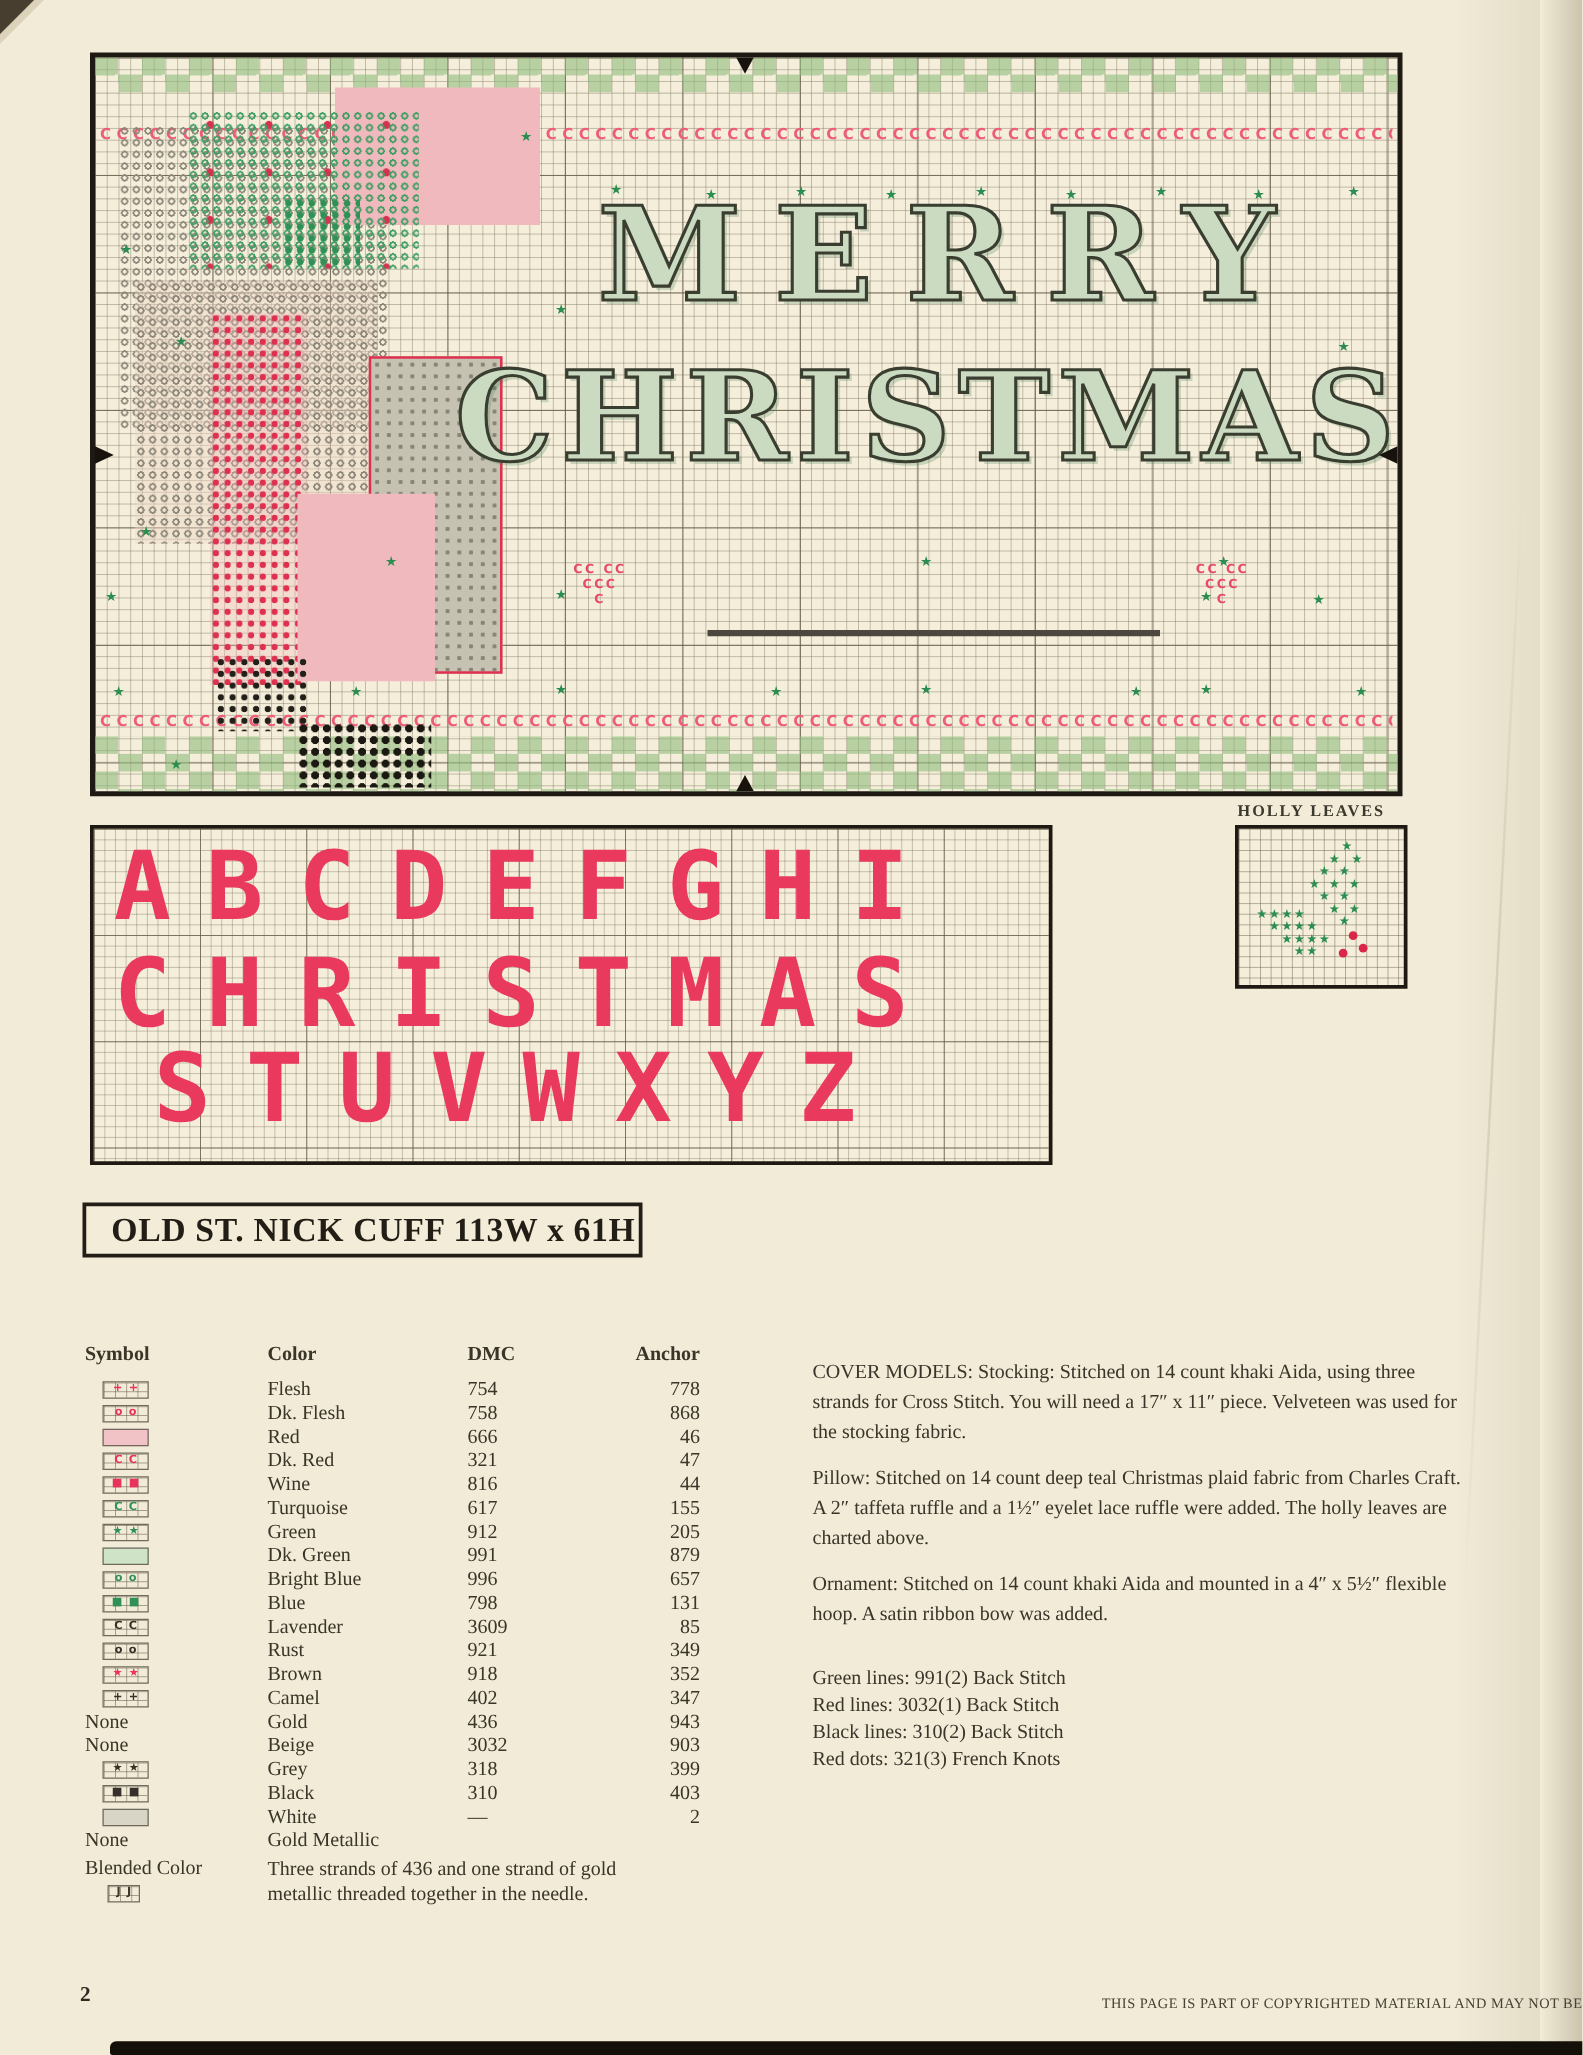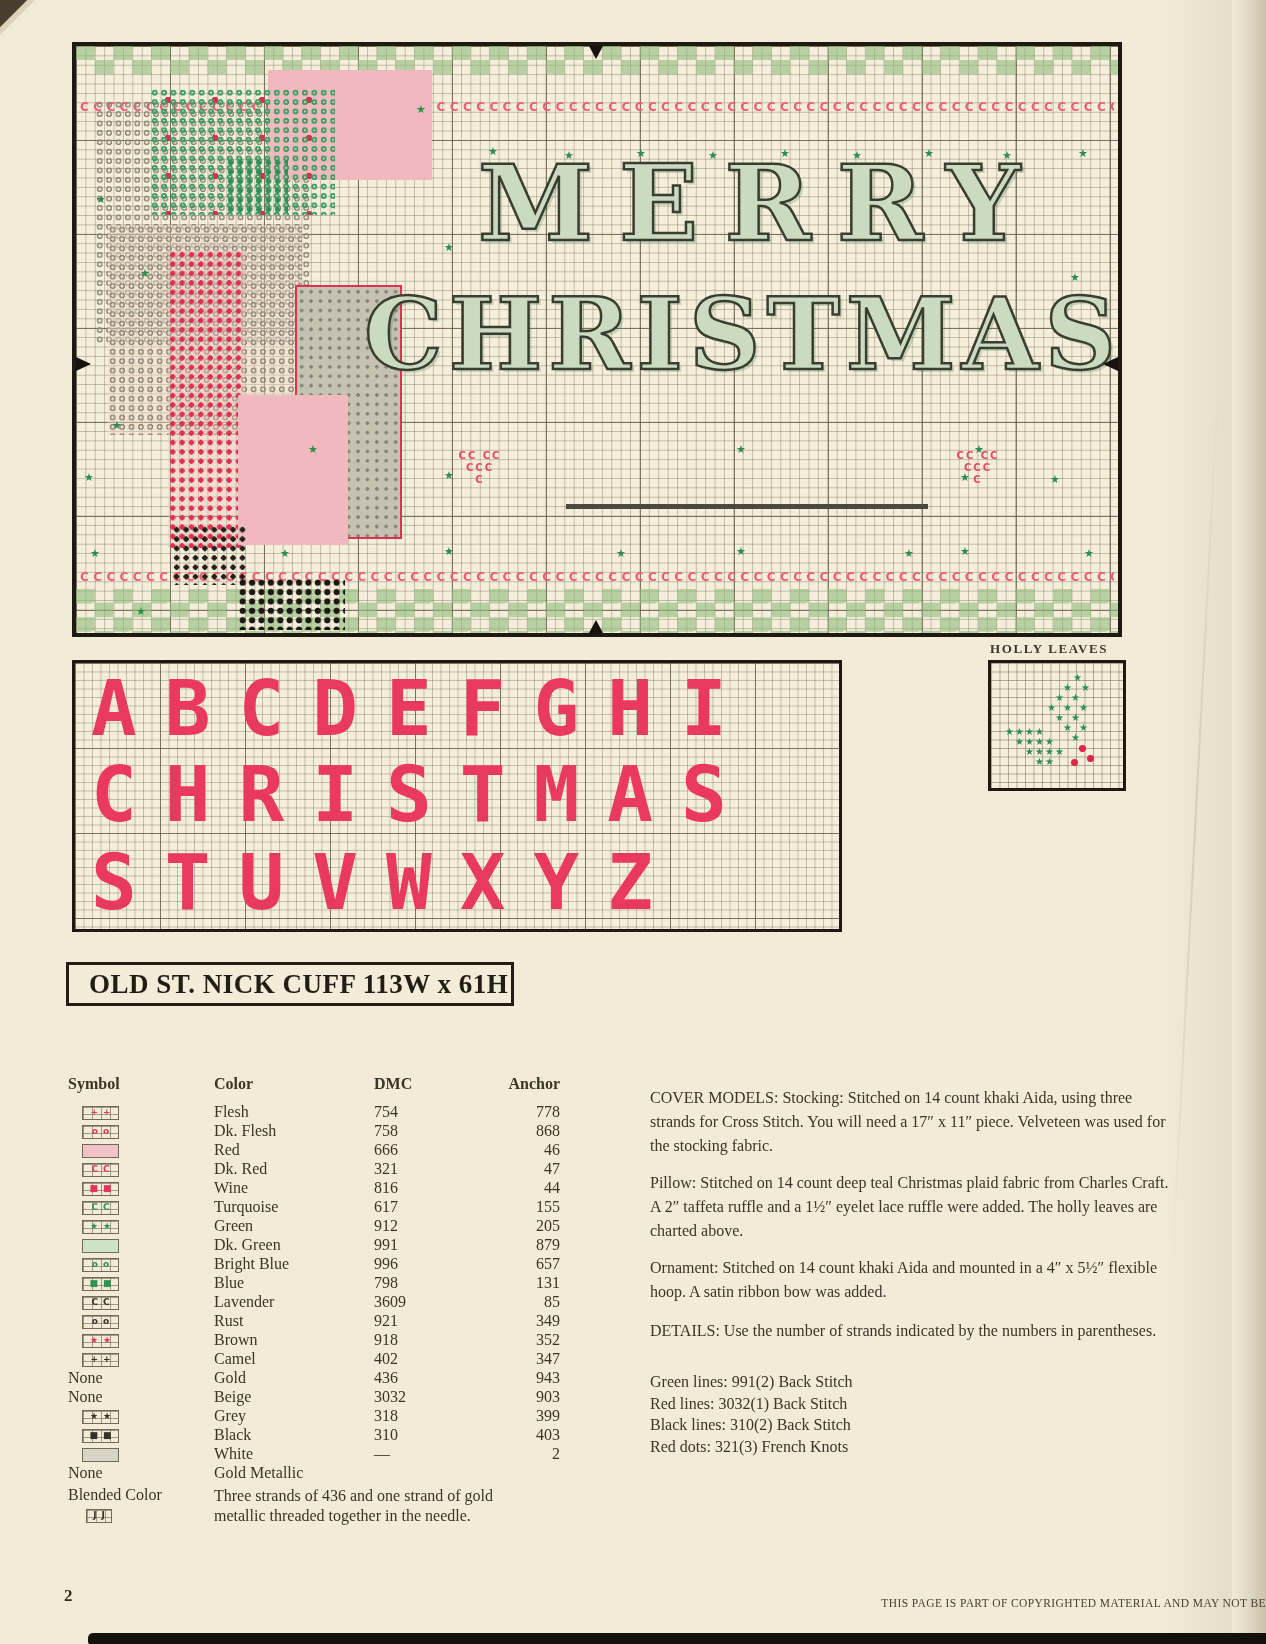--- a/index.html
+++ b/index.html
@@ -53,21 +53,21 @@
   .chart-alpha{position:absolute;left:72px;top:660px;width:770px;height:272px;border:3px solid #1e1a13;box-sizing:border-box;background-color:#f4eedb;
     background-image:
       linear-gradient(to right, rgba(96,86,66,.7) 1px, transparent 1px),
       linear-gradient(to bottom, rgba(96,86,66,.7) 1px, transparent 1px),
       linear-gradient(to right, rgba(120,110,88,.40) 1px, transparent 1px),
       linear-gradient(to bottom, rgba(120,110,88,.40) 1px, transparent 1px);
     background-size:85px 85px,85px 85px,8.5px 8.5px,8.5px 8.5px;}
   .alpha-row{position:absolute;left:16px;font-family:"DejaVu Sans Mono",monospace;font-weight:bold;font-size:76px;line-height:76px;letter-spacing:28px;color:#e93a5e;white-space:nowrap;}
   .alpha-row.r0{top:8px;}
   .alpha-row.r1{top:94px;}
-  .alpha-row.r2{top:182px;}
+  .alpha-row.r2{top:170px;margin-left:32px;}
 
   
   .holly-label{position:absolute;left:990px;top:641px;font-size:13px;letter-spacing:1.6px;color:#3c382e;font-weight:bold;}
   .chart-holly{position:absolute;left:988px;top:660px;width:138px;height:131px;border:3px solid #1e1a13;box-sizing:border-box;background-color:#f4eedb;
     background-image:
       linear-gradient(to right, rgba(110,100,80,.5) 1px, transparent 1px),
       linear-gradient(to bottom, rgba(110,100,80,.5) 1px, transparent 1px);
     background-size:8.5px 8.5px;}
   .hstar{position:absolute;font-style:normal;font-weight:bold;font-size:10px;line-height:10px;color:#2c8d50;font-family:"DejaVu Sans",sans-serif;}
   .hberry{position:absolute;width:7px;height:7px;border-radius:50%;background:#da2747;}
@@ -421,21 +421,20 @@
         <div>Three strands of 436 and one strand of gold</div>
         <div>metallic threaded together in the needle.</div>
       </div>
     </div>
   </div>
 
   <div class="notes">
     <p>COVER MODELS: Stocking: Stitched on 14 count khaki Aida, using three strands for Cross Stitch. You will need a 17″ x 11″ piece. Velveteen was used for the stocking fabric.</p>
     <p>Pillow: Stitched on 14 count deep teal Christmas plaid fabric from Charles Craft. A 2″ taffeta ruffle and a 1½″ eyelet lace ruffle were added. The holly leaves are charted above.</p>
     <p>Ornament: Stitched on 14 count khaki Aida and mounted in a 4″ x 5½″ flexible hoop. A satin ribbon bow was added.</p>
-    <p class="gap">DETAILS: Use the number of strands indicated by the numbers in parentheses.</p>
     <div class="stitch-lines">
       <div>Green lines: 991(2) Back Stitch</div>
       <div>Red lines: 3032(1) Back Stitch</div>
       <div>Black lines: 310(2) Back Stitch</div>
       <div>Red dots: 321(3) French Knots</div>
     </div>
   </div>
 
   <div class="page-num">2</div>
   <div class="footer">THIS PAGE IS PART OF COPYRIGHTED MATERIAL AND MAY NOT BE</div>

